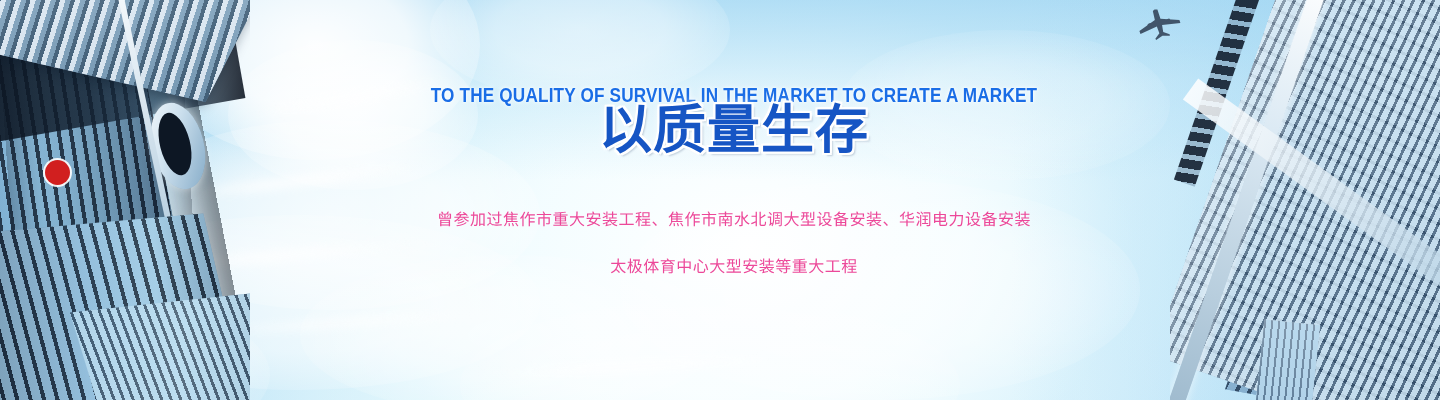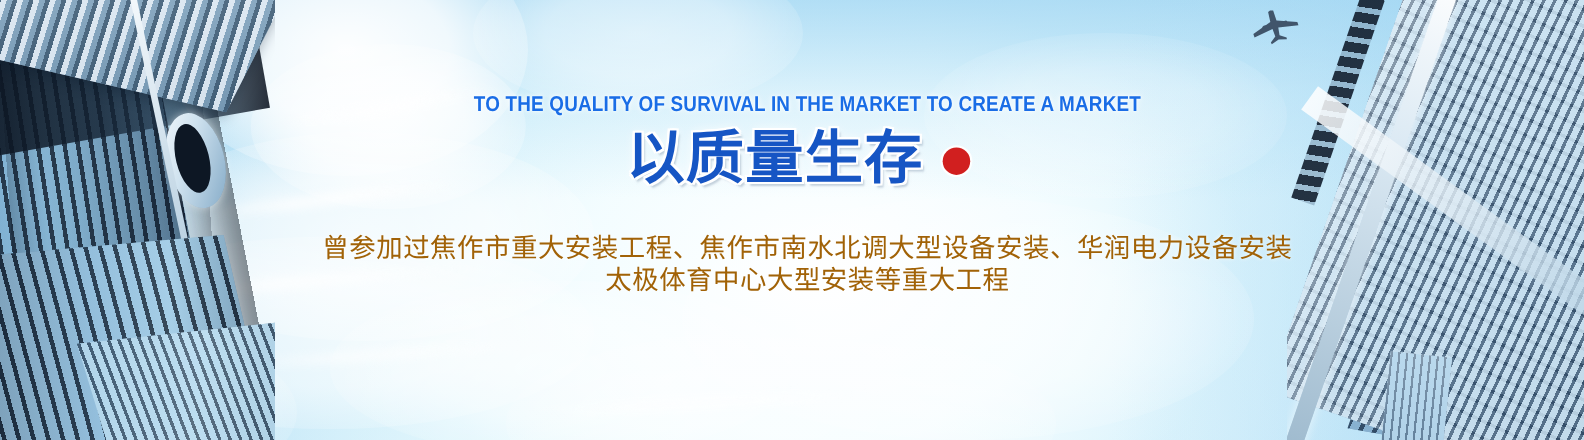--- a/index.html
+++ b/index.html
@@ -297,24 +297,24 @@
     transform:scaleX(.88);
     white-space:nowrap;
     text-shadow:0 0 3px rgba(255,255,255,.95), 0 0 7px rgba(255,255,255,.8);
   }
 
   .headline {
     position:absolute;
     left:0; right:0; top:108px;
     height:72px;
     display:flex;
-    align-items:center;
     justify-content:center;
     gap:0;
     white-space:nowrap;
+    flex-direction:column;
   }
   .headline-part {
     font-size:53px;
     font-weight:bold;
     color:#1655c4;
     font-family:"DejaVu Sans", "Liberation Sans", sans-serif;
     letter-spacing:1px;
     line-height:1;
     text-shadow:
       2px 0 0 #ffffff, -2px 0 0 #ffffff,
@@ -330,29 +330,29 @@
     border-radius:50%;
     background:#d11f1f;
     margin:4px 17px 0 17px;
     box-shadow:0 0 0 2px rgba(255,255,255,.9);
     flex:0 0 auto;
   }
 
   .sub-line {
     position:absolute;
     left:0; right:0;
-    font-size:24px;
-    color:#a16207;
+    font-size:16px;
+    color:#ec4899;
     font-family:Liberation Sans, sans-serif;
     letter-spacing:.5px;
     white-space:nowrap;
     text-shadow:0 0 4px rgba(255,255,255,.85);
   }
   .sub-1 { top:206px; }
-  .sub-2 { top:235px; }
+  .sub-2 { top:253px; }
 </style>
 </head>
 <body>
 
 <div class="banner">
 
   <div class="sky-base"></div>
   <div class="sky-top-tint"></div>
   <div class="sky-right-tint"></div>
 

